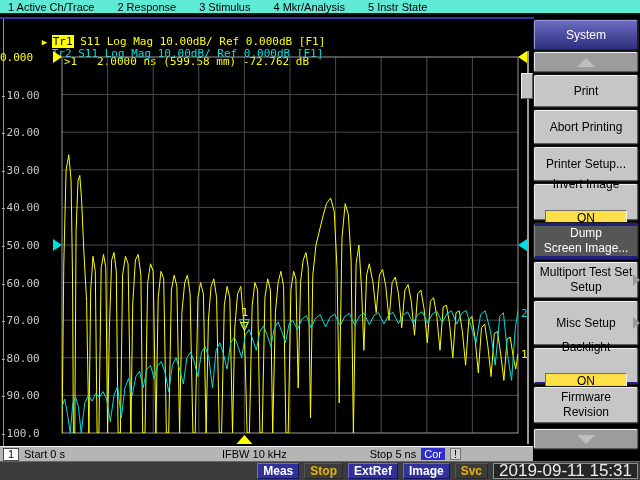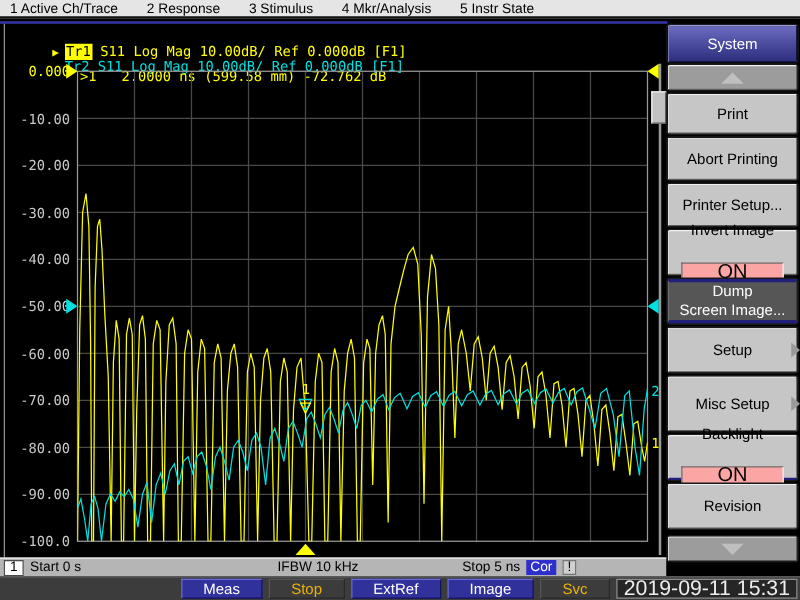--- a/index.html
+++ b/index.html
@@ -1,34 +1,34 @@
 <!DOCTYPE html>
 <html><head>
 <meta charset="utf-8">
 <style>
   html,body{margin:0;padding:0;background:#000;}
   .crt{position:relative;width:640px;height:480px;background:#000;overflow:hidden;
        font-family:"Liberation Sans",sans-serif;}
   
-  .menubar{position:absolute;left:0;top:0;width:640px;height:15px;background:#e5e5e5;
+  .menubar{position:absolute;left:0;top:0;width:640px;height:15px;background:#5eead4;
            border-bottom:2px solid #101010;display:flex;align-items:center;gap:23px;
            padding-left:8px;box-sizing:border-box;font-size:11px;color:#000;}
   .menubar span{white-space:nowrap;cursor:default;}
   
   .screen{position:absolute;left:0;top:17px;width:640px;height:429px;background:#000;}
   .blue-rule{position:absolute;left:0;top:0;width:534px;height:2px;background:#3434a6;}
   .bezel-line{position:absolute;left:3px;top:2px;bottom:0;width:1px;background:#8f8f8f;}
   .trace-line{position:absolute;left:2px;white-space:pre;font:11px "DejaVu Sans Mono",monospace;}
   .trace-line .arr{color:#ffff00;font-size:9px;display:inline-block;width:10px;}
   .chip1{background:#ffff00;color:#000;padding:0 1px;}
   .t1{top:5px;color:#ffff00;}
   .t2{top:17px;color:#00e0e0;padding-left:10px;}
   .mkr-readout{position:absolute;left:64px;top:38px;color:#ffff00;white-space:pre;
                font:11px "DejaVu Sans Mono",monospace;}
-  .ylab{position:absolute;left:0;width:56px;text-align:right;font:11px "DejaVu Sans Mono",monospace;}
+  .ylab{position:absolute;left:0;width:56px;font:11px "DejaVu Sans Mono",monospace;}
   #plot{position:absolute;left:48px;top:29px;}
   
   .sk-strip-line{position:absolute;left:527px;top:34px;bottom:2px;width:2px;background:#9a9a9a;}
   .sk-thumb{position:absolute;left:521px;top:56px;width:10px;height:24px;background:#c2c2c2;
             border:1px solid;border-color:#efefef #5a5a5a #5a5a5a #efefef;}
   .softkeys{position:absolute;left:534px;top:3px;width:104px;display:flex;flex-direction:column;}
   .sk,.sk-title,.sk-scroll{box-sizing:border-box;text-align:center;font-size:12px;color:#000;
       border:1px solid;border-color:#efefef #5a5a5a #5a5a5a #efefef;background:#c6c6c6;
       box-shadow:0 0 0 1px #1a1a1a;border-radius:2px;display:flex;flex-direction:column;
       justify-content:center;position:relative;cursor:pointer;}
@@ -36,39 +36,39 @@
             border-color:#9a9ade #1a1a50 #1a1a50 #9a9ade;margin-bottom:2px;cursor:default;}
   .sk-scroll{height:20px;background:#9c9c9c;margin-bottom:3px;align-items:center;}
   .sk-scroll.down{margin-top:3px;margin-bottom:0;}
   .tri-up{width:0;height:0;border-left:9px solid transparent;border-right:9px solid transparent;
           border-bottom:9px solid #bfbfbf;}
   .tri-down{width:0;height:0;border-left:9px solid transparent;border-right:9px solid transparent;
             border-top:9px solid #bfbfbf;}
   .sk{margin-bottom:3px;line-height:15px;}
   .sk.sel{background:#565656;color:#fff;border-top:3px solid #20207a;border-bottom:3px solid #20207a;
           border-left-color:#8a8a8a;border-right-color:#333;}
-  .on-inset{width:78%;margin:18px auto 2px;background:#fca5a5;border:1px solid;
-            border-color:#6e6e6e #f5f5f5 #f5f5f5 #6e6e6e;font-size:16px;line-height:14px;}
+  .on-inset{width:78%;margin:18px auto 2px;background:#fde047;border:1px solid;
+            border-color:#6e6e6e #f5f5f5 #f5f5f5 #6e6e6e;font-size:12px;line-height:14px;}
   .sk-arrow{position:absolute;right:-3px;top:50%;transform:translateY(-50%);width:0;height:0;
             border-top:6px solid transparent;border-bottom:6px solid transparent;
             border-left:7px solid #9a9a9a;}
   
   .sweepbar{position:absolute;left:0;top:446px;width:533px;height:15px;background:#b5b5b5;
             border-top:1px solid #efefef;box-sizing:border-box;font-size:11px;color:#000;}
   .sweepbar .ch{position:absolute;left:3px;top:1px;background:#fff;border:1px solid #4a4a4a;
                 padding:0 4px;line-height:11px;}
   .sweepbar .start{position:absolute;left:24px;top:1px;}
   .sweepbar .ifbw{position:absolute;left:222px;top:1px;}
   .sweep-right{position:absolute;right:72px;top:1px;display:flex;gap:5px;align-items:center;}
   .corbox{background:#2e2ecc;color:#fff;padding:0 3px;line-height:12px;}
   .exclbox{background:#d0d0d0;border:1px solid #777;color:#000;padding:0 3px;line-height:10px;}
   .statusbar{position:absolute;left:0;top:461px;width:640px;height:19px;background:#3c3c3c;
              border-top:1px solid #666;box-sizing:border-box;display:flex;justify-content:flex-end;
              align-items:center;gap:5px;padding-right:2px;font-size:12px;}
-  .badge{padding:0 17px;line-height:14px;border:1px solid;}
+  .badge{padding:0 5px;line-height:14px;border:1px solid;font-weight:bold;}
   .badge.on{background:#31319c;color:#fff;border-color:#6a6ad0 #14145a #14145a #6a6ad0;}
   .badge.off{background:#3c3c3c;color:#eab308;border-color:#555 #282828 #282828 #555;}
   .dtbox{background:#262626;color:#ededed;border:1px solid #8f8f8f;padding:0 5px;line-height:14px;
          font-size:17px;}
 </style>
 </head>
 <body>
 
 <div class="crt">
 
@@ -165,32 +165,34 @@
       </div>
       <div class="sk" style="height:36px">
         <span>Invert Image</span>
         <div class="on-inset">ON</div>
       </div>
       <div class="sk sel" style="height:36px">
         <span>Dump</span>
         <span>Screen Image...</span>
       </div>
       <div class="sk" style="height:36px">
+        <span>Multiport Test Set</span>
         <span>Setup</span>
         <span class="sk-arrow"></span>
       </div>
       <div class="sk" style="height:44px">
         <span>Misc Setup</span>
         <span class="sk-arrow"></span>
       </div>
       <div class="sk" style="height:36px;border-bottom:2px solid #20207a">
         <span>Backlight</span>
         <div class="on-inset">ON</div>
       </div>
       <div class="sk" style="height:36px">
+        <span>Firmware</span>
         <span>Revision</span>
       </div>
       <div class="sk-scroll down">
         <span class="tri-down"></span>
       </div>
     </div>
   </div>
 
   <div class="sweepbar">
     <span class="ch">1</span>

